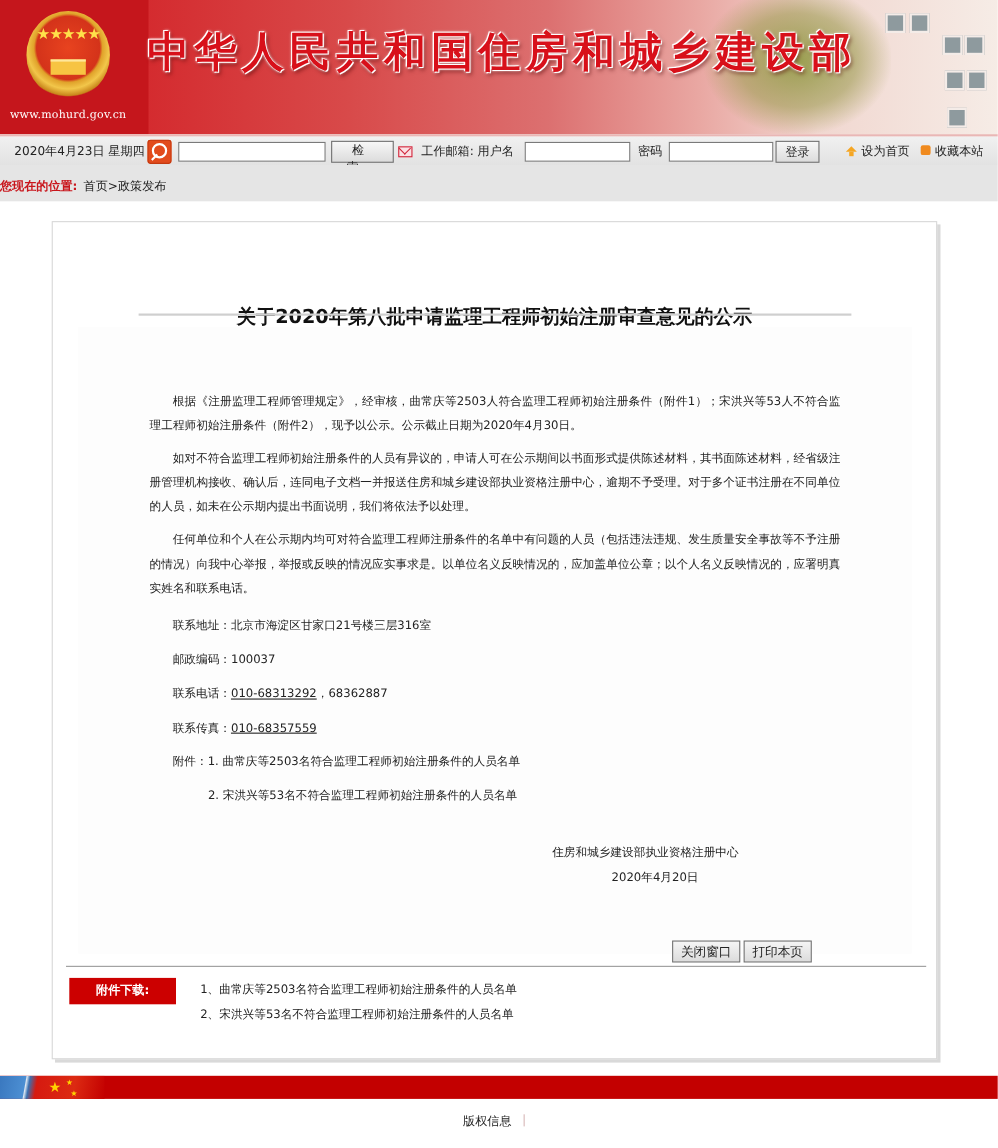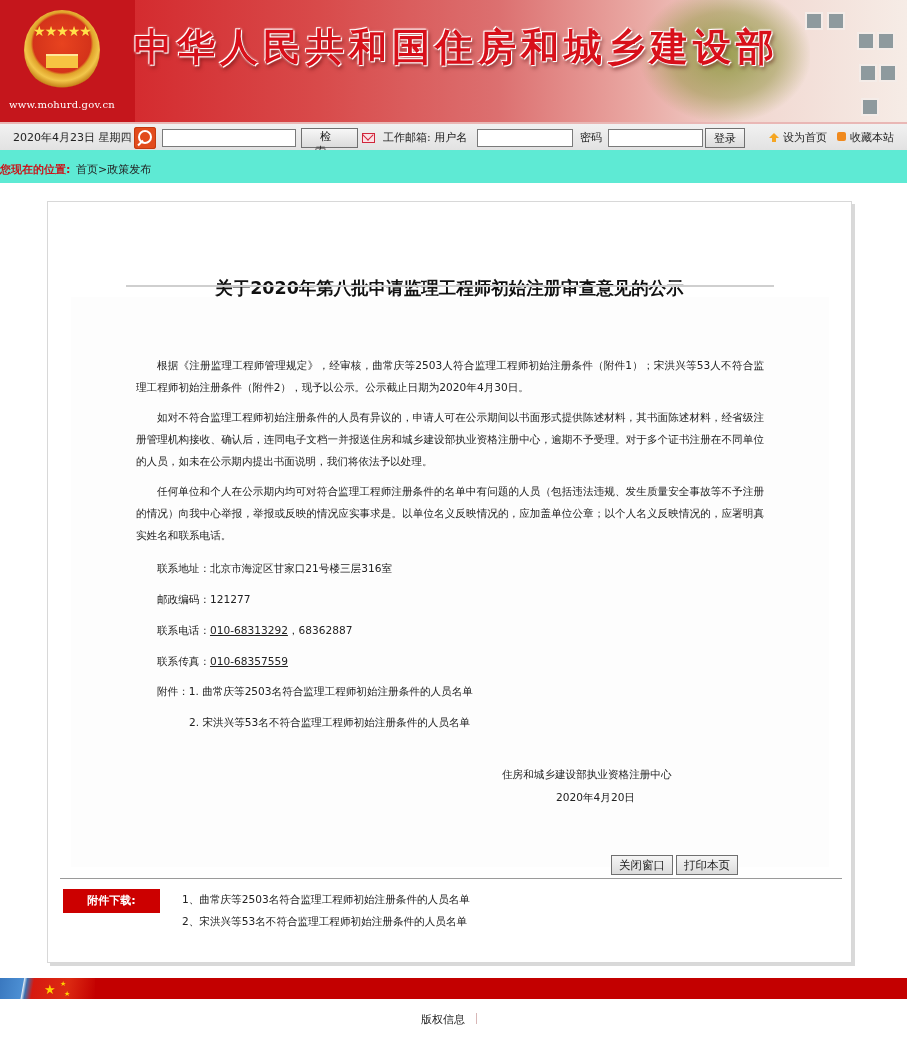--- a/index.html
+++ b/index.html
@@ -107,21 +107,21 @@
   .home-icon::after {
     content:""; position:absolute; left:-2px; top:5px; width:4px; height:4px; background:#f5a623;
   }
   .tb-sethome { left:783px; top:6px; }
   .fav-icon {
     left:837px; top:8px; width:9px; height:9px; background:#f08a1e; border-radius:2px;
   }
   .tb-fav { left:850px; top:6px; }
   
   .breadcrumb {
-    position:absolute; left:0; top:150px; width:907px; height:33px; background:#5eead4;
+    position:absolute; left:0; top:150px; width:907px; height:33px; background:#e5e5e5;
     font-size:11px;
   }
   .bc-label { position:absolute; left:0; top:12px; color:#c9161c; font-weight:bold; }
   .bc-path { position:absolute; left:76px; top:12px; color:#222; }
   
   .panel {
     position:absolute; left:47px; top:201px; width:805px; height:762px;
     background:#fff; border:1px solid #d8d8d8;
     box-shadow: 3px 3px 0 #d9d9d9;
     box-sizing:border-box;
@@ -239,21 +239,21 @@
 <div class="content">
   <p>根据《注册监理工程师管理规定》，经审核，曲常庆等2503人符合监理工程师初始注册条件（附件1）；宋洪兴等53人不符合监理工程师初始注册条件（附件2），现予以公示。公示截止日期为2020年4月30日。</p>
   <p>如对不符合监理工程师初始注册条件的人员有异议的，申请人可在公示期间以书面形式提供陈述材料，其书面陈述材料，经省级注册管理机构接收、确认后，连同电子文档一并报送住房和城乡建设部执业资格注册中心，逾期不予受理。对于多个证书注册在不同单位的人员，如未在公示期内提出书面说明，我们将依法予以处理。</p>
   <p>任何单位和个人在公示期内均可对符合监理工程师注册条件的名单中有问题的人员（包括违法违规、发生质量安全事故等不予注册的情况）向我中心举报，举报或反映的情况应实事求是。以单位名义反映情况的，应加盖单位公章；以个人名义反映情况的，应署明真实姓名和联系电话。</p>
 </div>
 
 <div class="contact" style="top:562px">
   <span>联系地址：</span><span>北京市海淀区甘家口21号楼三层316室</span>
 </div>
 <div class="contact" style="top:593px">
-  <span>邮政编码：</span><span>121277</span>
+  <span>邮政编码：</span><span>100037</span>
 </div>
 <div class="contact" style="top:624px">
   <span>联系电话：</span><a>010-68313292</a><span>，68362887</span>
 </div>
 <div class="contact" style="top:655px">
   <span>联系传真：</span><a>010-68357559</a>
 </div>
 <div class="contact" style="top:685px">
   <span>附件：</span><span>1. 曲常庆等2503名符合监理工程师初始注册条件的人员名单</span>
 </div>

